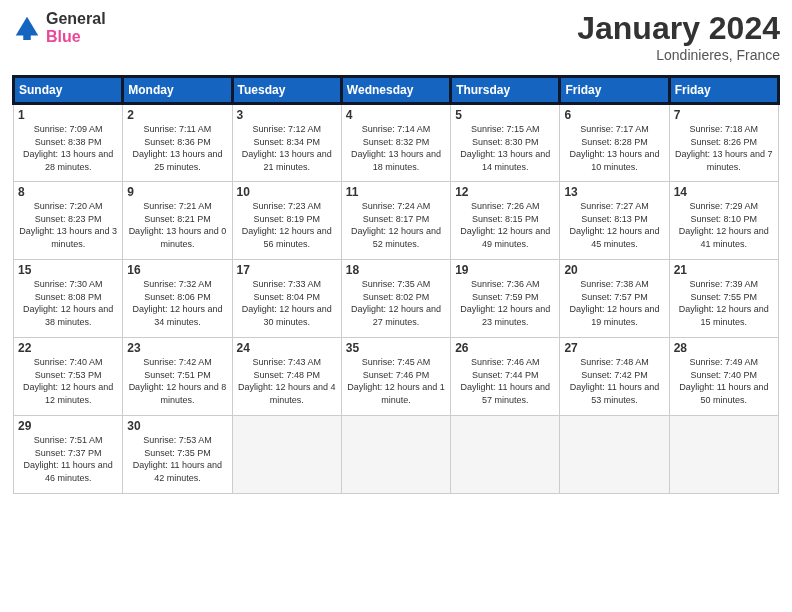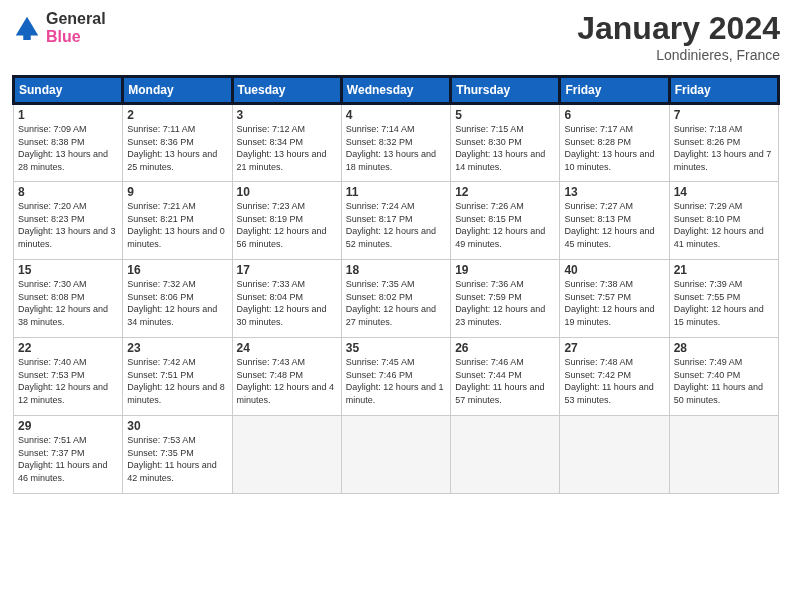--- a/index.html
+++ b/index.html
@@ -86,20 +86,21 @@
     .day-num {
       font-size: 12px;
       font-weight: bold;
       display: block;
       margin-bottom: 1px;
     }
     .day-info {
       font-size: 9px;
       line-height: 1.4;
       color: #333;
+      text-align: center;
     }
   </style>
 </head>
 <body>
 
 <div class="container">
   <div class="header">
     <div class="logo">
       <svg class="logo-icon" viewBox="0 0 40 40">
         <polygon points="20,5 35,30 5,30" fill="#1565c0"></polygon>
@@ -204,21 +205,21 @@
           </td>
           <td>
             <span class="day-num">18</span>
             <div class="day-info">Sunrise: 7:35 AM<br>Sunset: 8:02 PM<br>Daylight: 12 hours and 27 minutes.</div>
           </td>
           <td>
             <span class="day-num">19</span>
             <div class="day-info">Sunrise: 7:36 AM<br>Sunset: 7:59 PM<br>Daylight: 12 hours and 23 minutes.</div>
           </td>
           <td>
-            <span class="day-num">40</span>
+            <span class="day-num">20</span>
             <div class="day-info">Sunrise: 7:38 AM<br>Sunset: 7:57 PM<br>Daylight: 12 hours and 19 minutes.</div>
           </td>
           <td>
             <span class="day-num">21</span>
             <div class="day-info">Sunrise: 7:39 AM<br>Sunset: 7:55 PM<br>Daylight: 12 hours and 15 minutes.</div>
           </td>
         </tr>
         <tr>
           <td>
             <span class="day-num">22</span>

